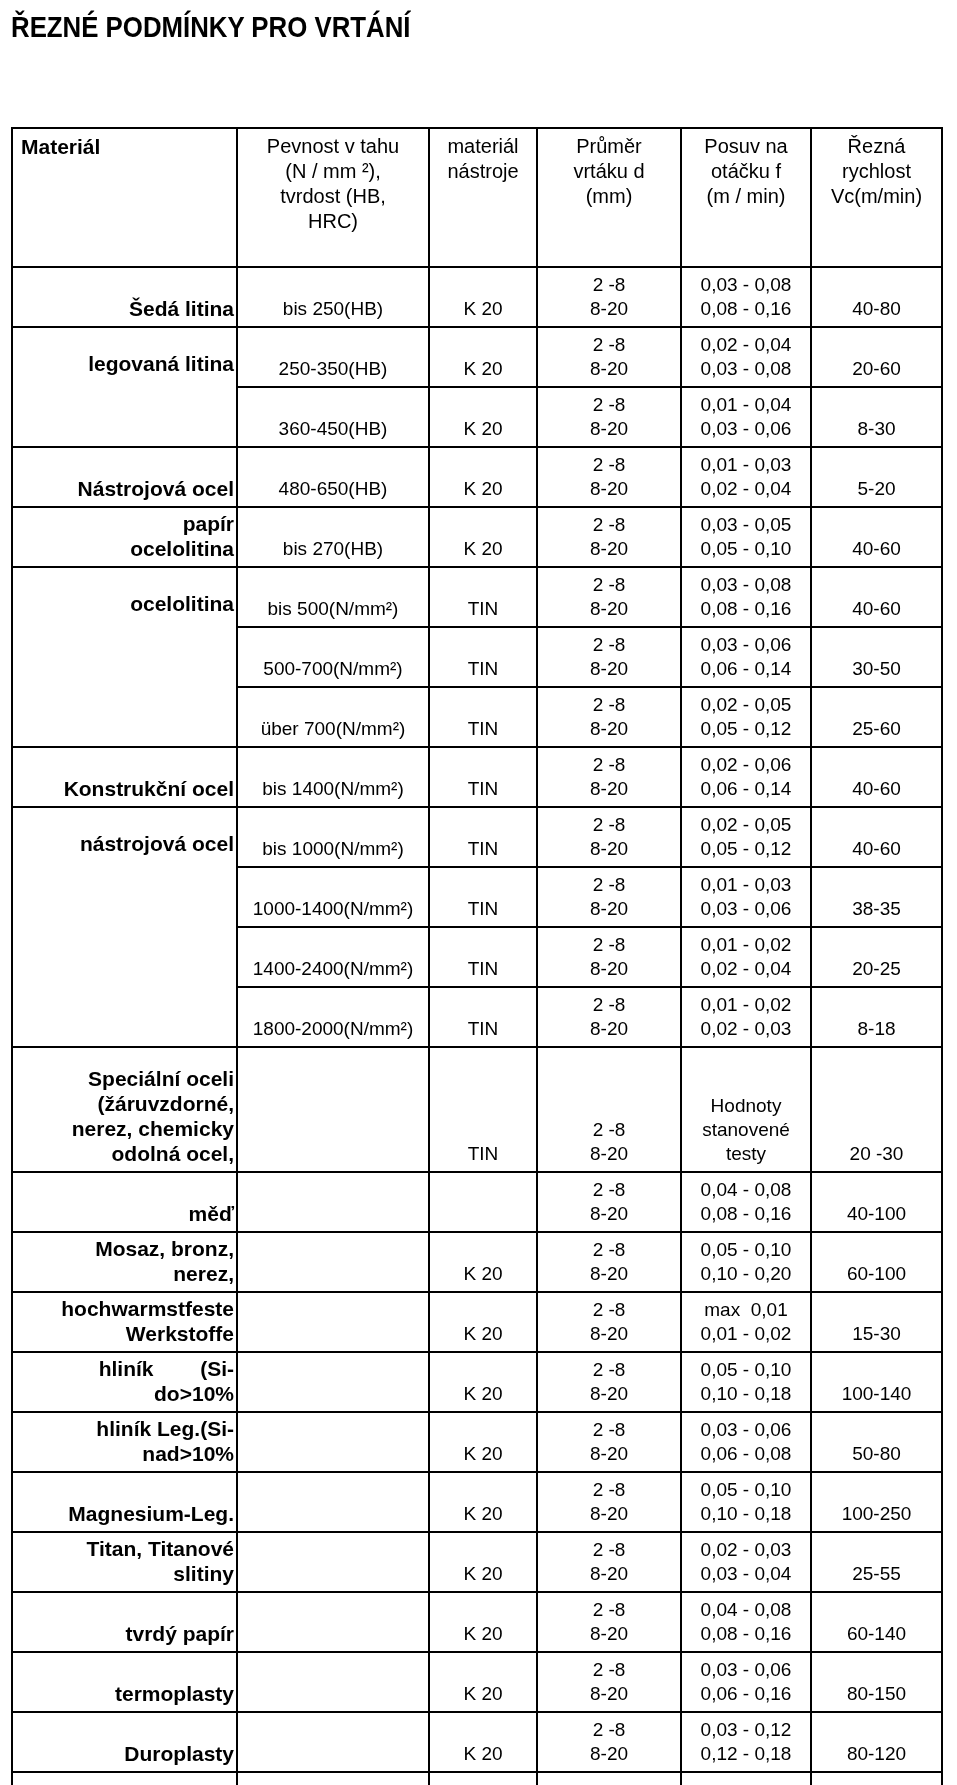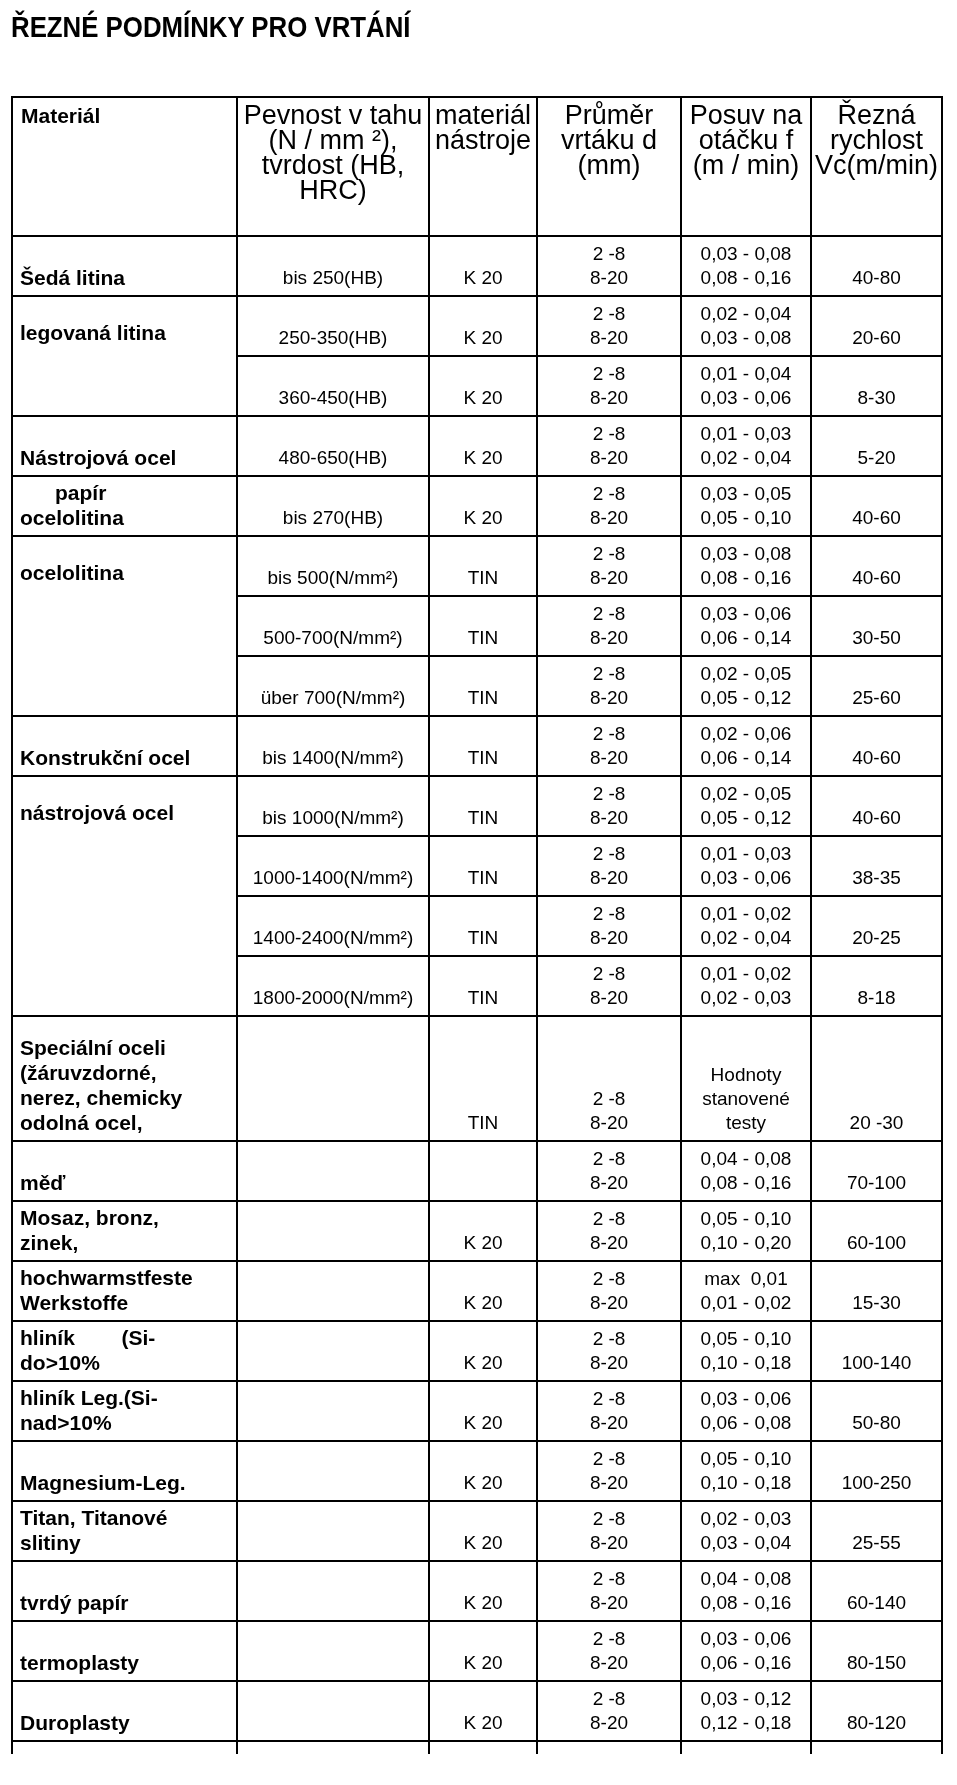--- a/index.html
+++ b/index.html
@@ -23,37 +23,37 @@
     font-weight: bold;
     margin: 4px 0 0 0;
     letter-spacing: 0px;
     transform: scaleX(0.86);
     transform-origin: 0 50%;
     white-space: nowrap;
   }
   table.main {
     border-collapse: collapse;
     table-layout: fixed;
-    margin-top: 52px;
+    margin-top: 83px;
     width: 930px;
     padding-left: 15px;
   }
   col.w1 { width: 225px; }
   col.w2 { width: 192px; }
   col.w3 { width: 108px; }
   col.w4 { width: 144px; }
   col.w5 { width: 130px; }
   col.w6 { width: 131px; }
   th, td {
     border: 2px solid #000000;
     background: #ffffff;
   }
   th {
     font-weight: normal;
-    font-size: 27px;
+    font-size: 20px;
     line-height: 25px;
     vertical-align: top;
     text-align: center;
     padding: 5px 2px 0 2px;
     height: 132px;
     white-space: pre-wrap;
   }
   th.first {
     text-align: left;
     font-weight: bold;
@@ -64,21 +64,21 @@
     font-size: 19px;
     line-height: 24px;
     text-align: center;
     vertical-align: bottom;
     padding: 0 2px 5px 2px;
     height: 53px;
     white-space: pre-wrap;
     overflow: hidden;
   }
   td.mat {
-    text-align: left;
+    text-align: right;
     font-weight: bold;
     font-size: 21px;
     line-height: 25px;
     padding-left: 7px;
   }
   td.span-cell {
     vertical-align: top;
     padding-top: 23px;
     border-radius: 18px;
   }
@@ -266,25 +266,25 @@
           <td>20 -30</td>
         </tr>
         <tr>
           <td class="mat">měď</td>
           <td></td>
           <td></td>
           <td>2 -8
 8-20</td>
           <td>0,04 - 0,08
 0,08 - 0,16</td>
-          <td>70-100</td>
+          <td>40-100</td>
         </tr>
         <tr>
           <td class="mat">Mosaz, bronz,
-zinek,</td>
+nerez,</td>
           <td></td>
           <td>K 20</td>
           <td>2 -8
 8-20</td>
           <td>0,05 - 0,10
 0,10 - 0,20</td>
           <td>60-100</td>
         </tr>
         <tr>
           <td class="mat">hochwarmstfeste

